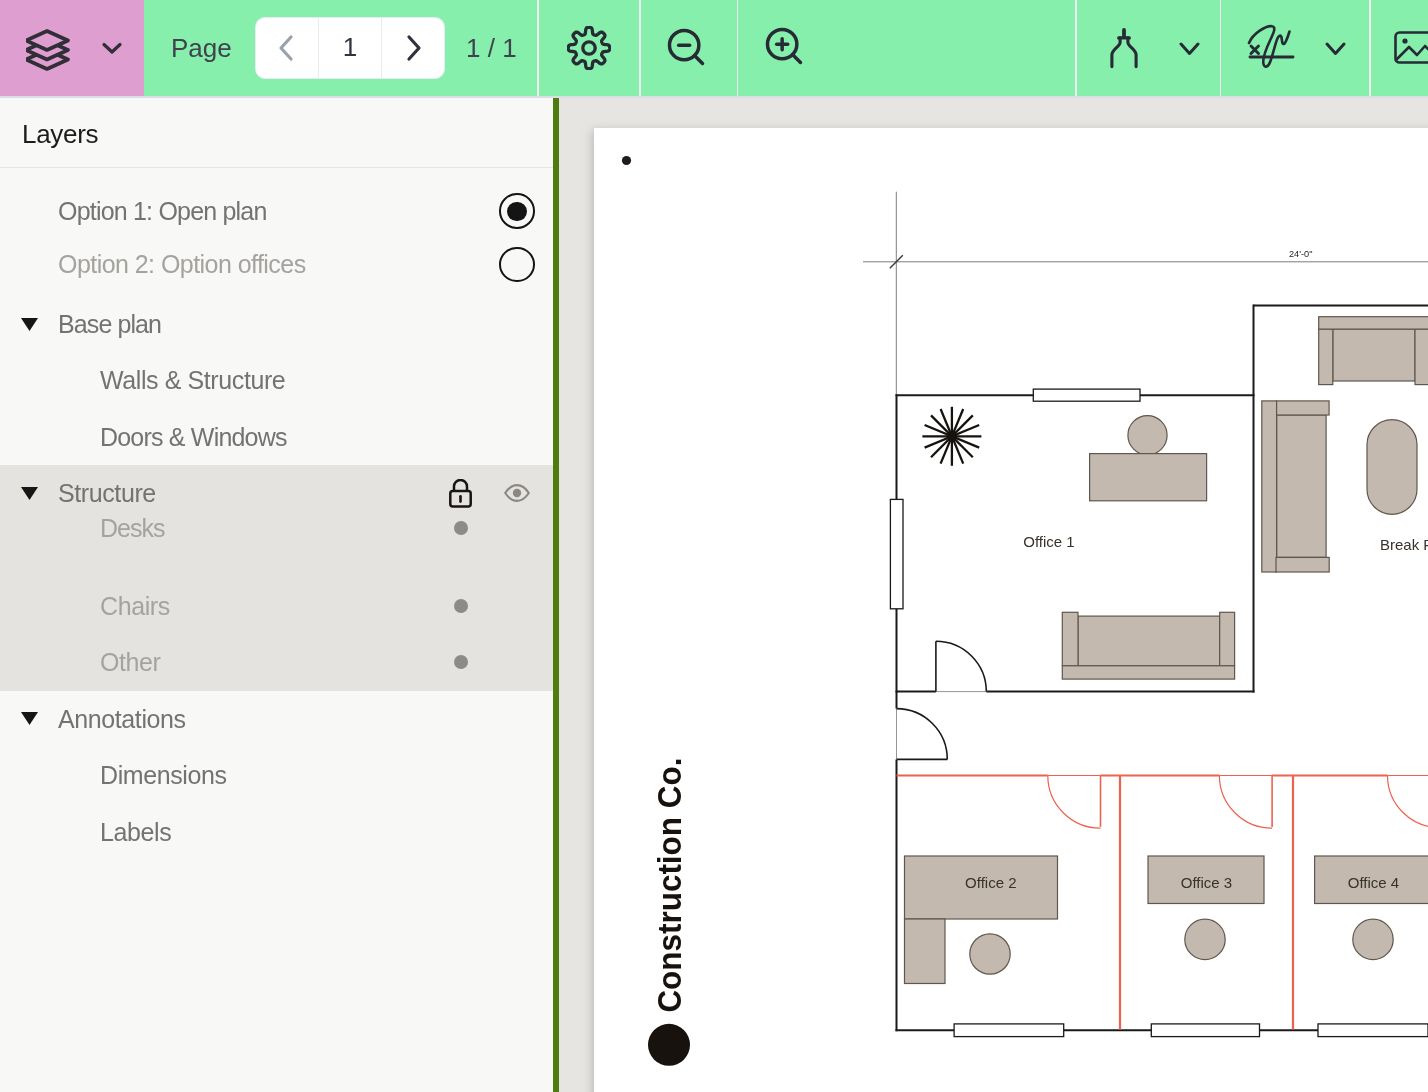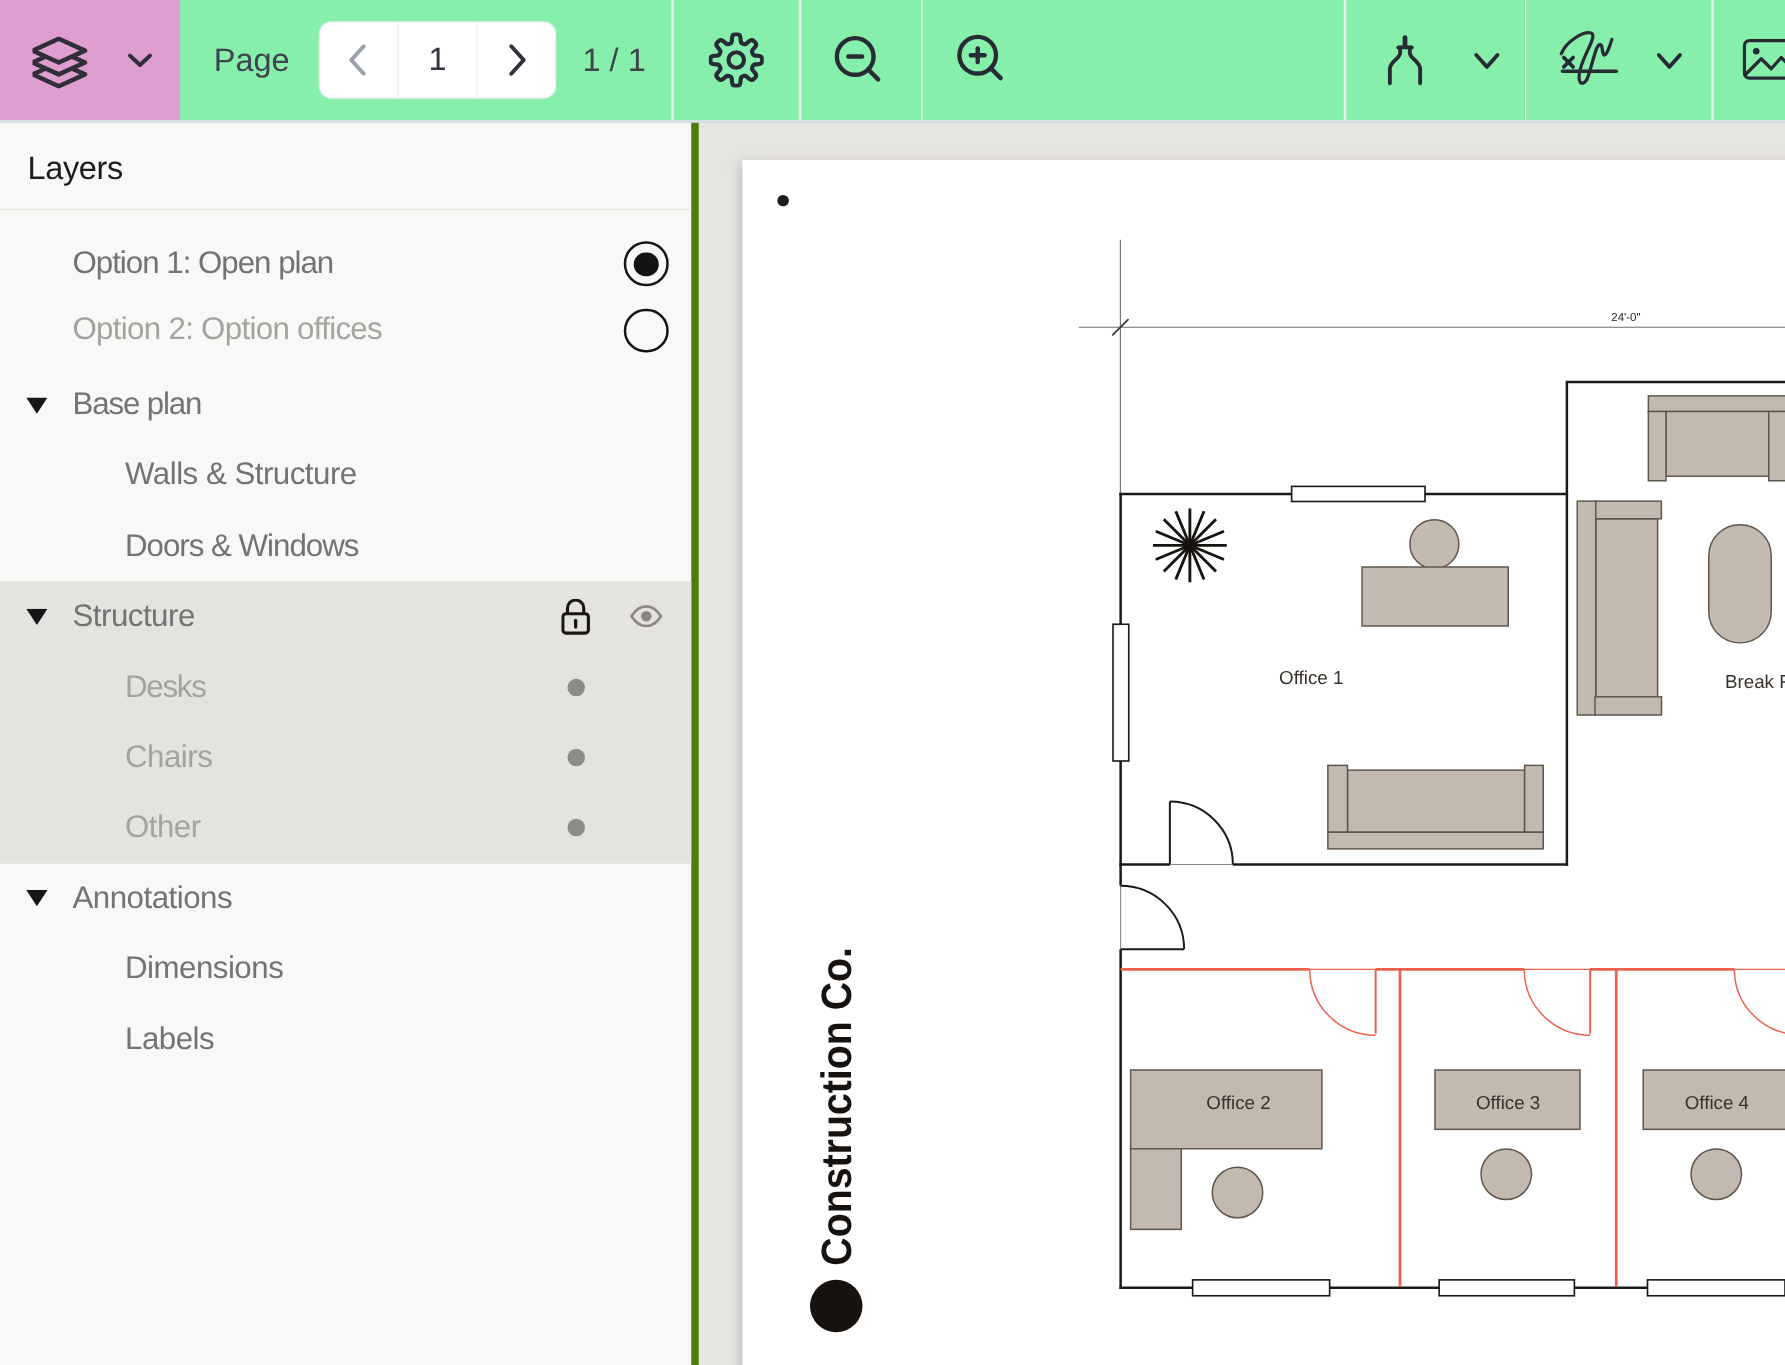--- a/index.html
+++ b/index.html
@@ -202,21 +202,21 @@
     <svg style="position:absolute;left:449px;top:50%;margin-top:-14.5px" width="23" height="29" viewBox="0 0 23 29" fill="none">
       <path d="M5 12 V7.5 A6.5 6.5 0 0 1 18 7.5 V12" stroke="#181512" stroke-width="2.5"></path>
       <rect x="1.3" y="12" width="20.4" height="15.5" rx="2.5" stroke="#181512" stroke-width="2.5"></rect>
       <line x1="11.5" y1="17.2" x2="11.5" y2="22.6" stroke="#181512" stroke-width="2.6" stroke-linecap="round"></line>
     </svg>
     <svg style="position:absolute;left:503.5px;top:50%;margin-top:-9px" width="26" height="18" viewBox="0 0 26 18" fill="none">
       <path d="M1.2 9 C 5 3.2, 8.8 1.1, 13 1.1 C 17.2 1.1, 21 3.2, 24.8 9 C 21 14.8, 17.2 16.9, 13 16.9 C 8.8 16.9, 5 14.8, 1.2 9 Z" stroke="#8b8782" stroke-width="2.1"></path>
       <circle cx="13" cy="9" r="4.2" fill="#8b8782"></circle>
     </svg>
   </div>
-  <div class="row" style="top:424px">
+  <div class="row" style="top:402px">
       <span class="rowtxt dim" style="left:100px;letter-spacing:-1px">Desks</span>
       <span class="dot"></span>
     </div>
   <div class="row" style="top:479.9px">
       <span class="rowtxt dim" style="left:100px">Chairs</span>
       <span class="dot"></span>
     </div>
   <div class="row" style="top:536.3px">
       <span class="rowtxt dim" style="left:100px">Other</span>
       <span class="dot"></span>

